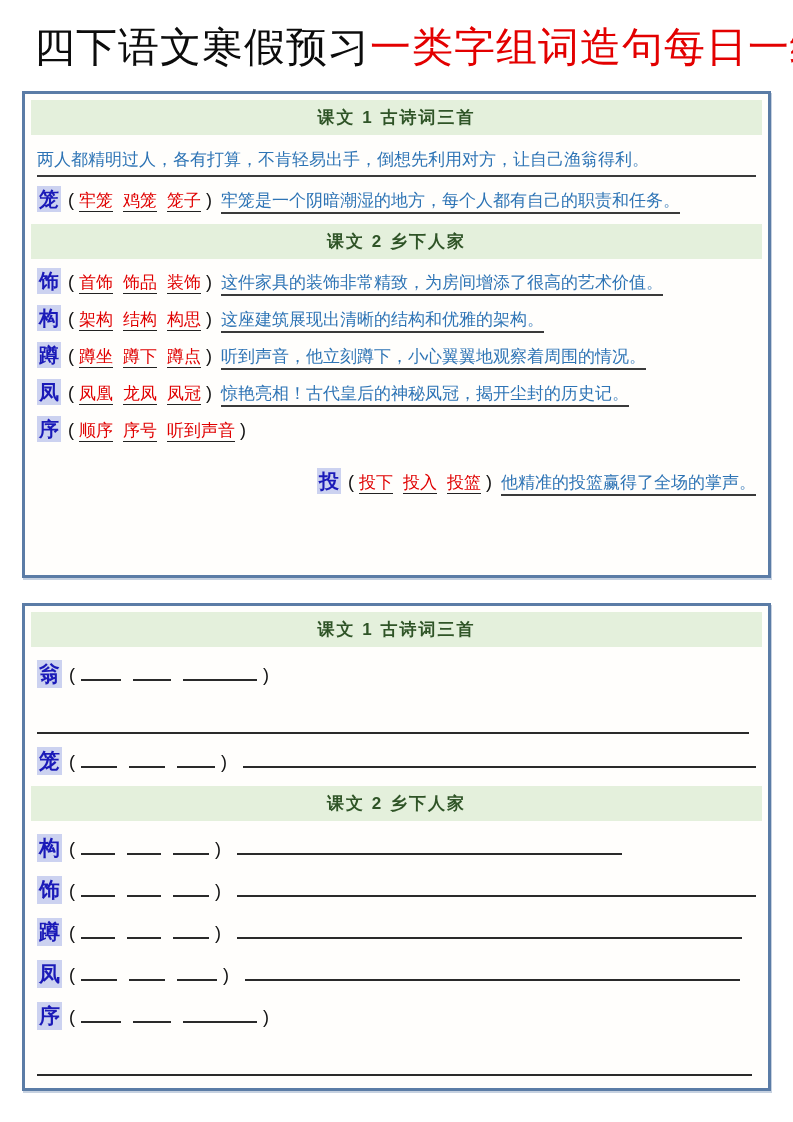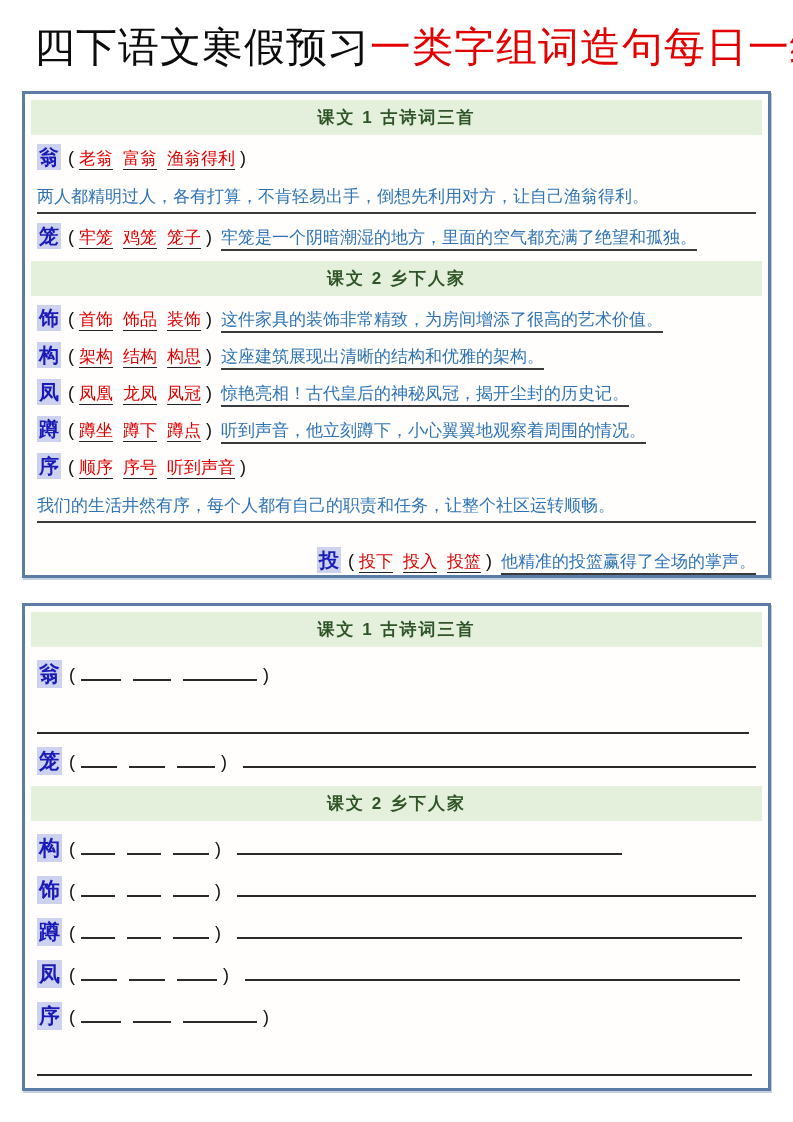--- a/index.html
+++ b/index.html
@@ -32,30 +32,28 @@
   .blank-line-full{border-bottom:2px solid #2a2a2a;height:18px;margin:27px 10px 6px 6px;}
   .gap-before{margin-top:24px;text-align:right;}
 </style>
 </head>
 <body>
 
 <div class="title"><span>四下语文寒假预习</span><span class="red">一类字组词造句每日一练</span></div>
 
 <div class="sheet" id="answer-sheet">
     <div class="section-header">课文 1 古诗词三首</div>
-    <div class="row"><span class="kchar">翁</span><span class="paren">(</span><span class="word">老翁</span><span class="word">富翁</span><span class="word">渔翁得利</span><span class="paren">)</span></div>
     <div class="sentence-block">两人都精明过人，各有打算，不肯轻易出手，倒想先利用对方，让自己渔翁得利。</div>
-    <div class="row"><span class="kchar">笼</span><span class="paren">(</span><span class="word">牢笼</span><span class="word">鸡笼</span><span class="word">笼子</span><span class="paren">)</span><span class="sentence">牢笼是一个阴暗潮湿的地方，里面的空气都充满了绝望和孤独。</span></div>
+    <div class="row"><span class="kchar">笼</span><span class="paren">(</span><span class="word">牢笼</span><span class="word">鸡笼</span><span class="word">笼子</span><span class="paren">)</span><span class="sentence">牢笼是一个阴暗潮湿的地方，每个人都有自己的职责和任务。</span></div>
     <div class="section-header">课文 2 乡下人家</div>
     <div class="row"><span class="kchar">饰</span><span class="paren">(</span><span class="word">首饰</span><span class="word">饰品</span><span class="word">装饰</span><span class="paren">)</span><span class="sentence">这件家具的装饰非常精致，为房间增添了很高的艺术价值。</span></div>
     <div class="row"><span class="kchar">构</span><span class="paren">(</span><span class="word">架构</span><span class="word">结构</span><span class="word">构思</span><span class="paren">)</span><span class="sentence">这座建筑展现出清晰的结构和优雅的架构。</span></div>
+    <div class="row"><span class="kchar">蹲</span><span class="paren">(</span><span class="word">蹲坐</span><span class="word">蹲下</span><span class="word">蹲点</span><span class="paren">)</span><span class="sentence">听到声音，他立刻蹲下，小心翼翼地观察着周围的情况。</span></div>
     <div class="row"><span class="kchar">凤</span><span class="paren">(</span><span class="word">凤凰</span><span class="word">龙凤</span><span class="word">凤冠</span><span class="paren">)</span><span class="sentence">惊艳亮相！古代皇后的神秘凤冠，揭开尘封的历史记。</span></div>
-    <div class="row"><span class="kchar">蹲</span><span class="paren">(</span><span class="word">蹲坐</span><span class="word">蹲下</span><span class="word">蹲点</span><span class="paren">)</span><span class="sentence">听到声音，他立刻蹲下，小心翼翼地观察着周围的情况。</span></div>
     <div class="row"><span class="kchar">序</span><span class="paren">(</span><span class="word">顺序</span><span class="word">序号</span><span class="word">听到声音</span><span class="paren">)</span></div>
-    <div class="sentence-block">我们的生活井然有序，每个人都有自己的职责和任务，让整个社区运转顺畅。</div>
     <div class="row gap-before"><span class="kchar">投</span><span class="paren">(</span><span class="word">投下</span><span class="word">投入</span><span class="word">投篮</span><span class="paren">)</span><span class="sentence">他精准的投篮赢得了全场的掌声。</span></div>
   </div>
 <div class="sheet" id="practice-sheet">
     <div class="section-header">课文 1 古诗词三首</div>
     <div class="prow"><span class="kchar">翁</span><span class="paren">(</span><span class="blank" style="width: 40px;"></span><span class="blank" style="width: 38px;"></span><span class="blank" style="width: 74px;"></span><span class="paren">)</span></div>
     <div class="blank-line-full" style="width: 712px;"></div>
     <div class="prow"><span class="kchar">笼</span><span class="paren">(</span><span class="blank" style="width: 36px;"></span><span class="blank" style="width: 36px;"></span><span class="blank" style="width: 38px;"></span><span class="paren">)</span><span class="wline" style="width: 565px;"></span></div>
     <div class="section-header">课文 2 乡下人家</div>
     <div class="prow"><span class="kchar">构</span><span class="paren">(</span><span class="blank" style="width: 34px;"></span><span class="blank" style="width: 34px;"></span><span class="blank" style="width: 36px;"></span><span class="paren">)</span><span class="wline" style="width: 385px;"></span></div>
     <div class="prow"><span class="kchar">饰</span><span class="paren">(</span><span class="blank" style="width: 34px;"></span><span class="blank" style="width: 34px;"></span><span class="blank" style="width: 36px;"></span><span class="paren">)</span><span class="wline" style="width: 525px;"></span></div>

